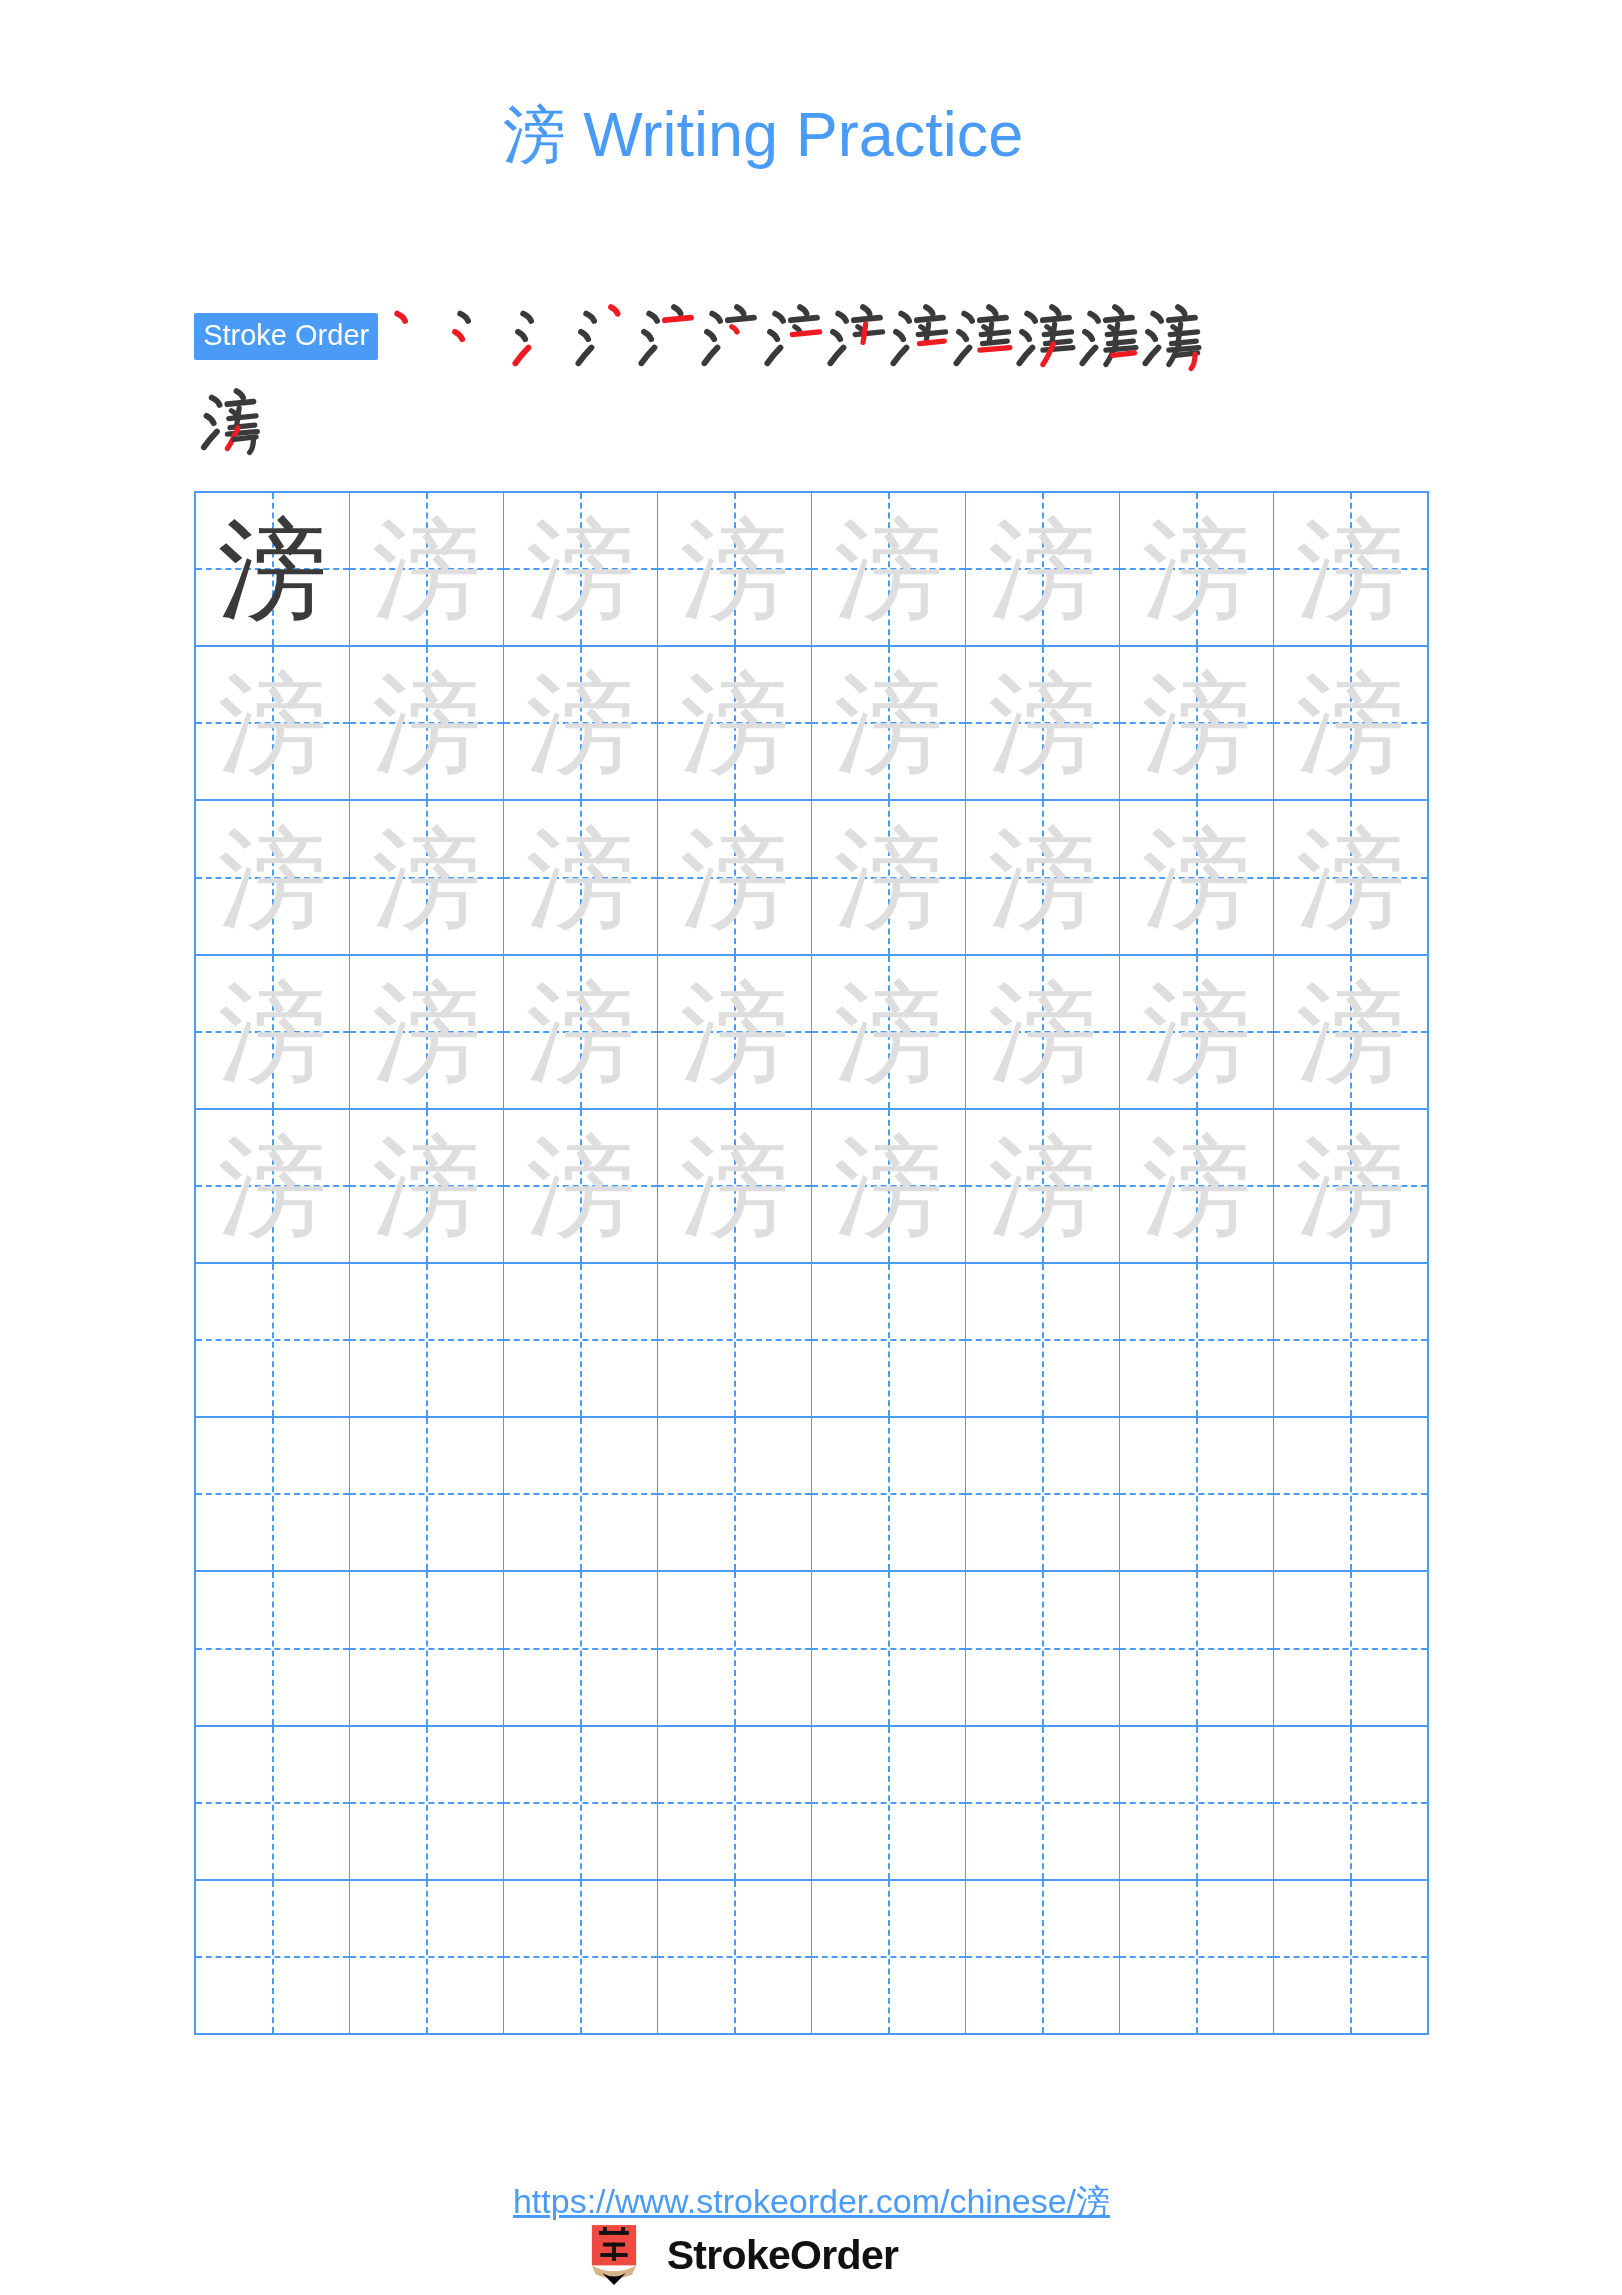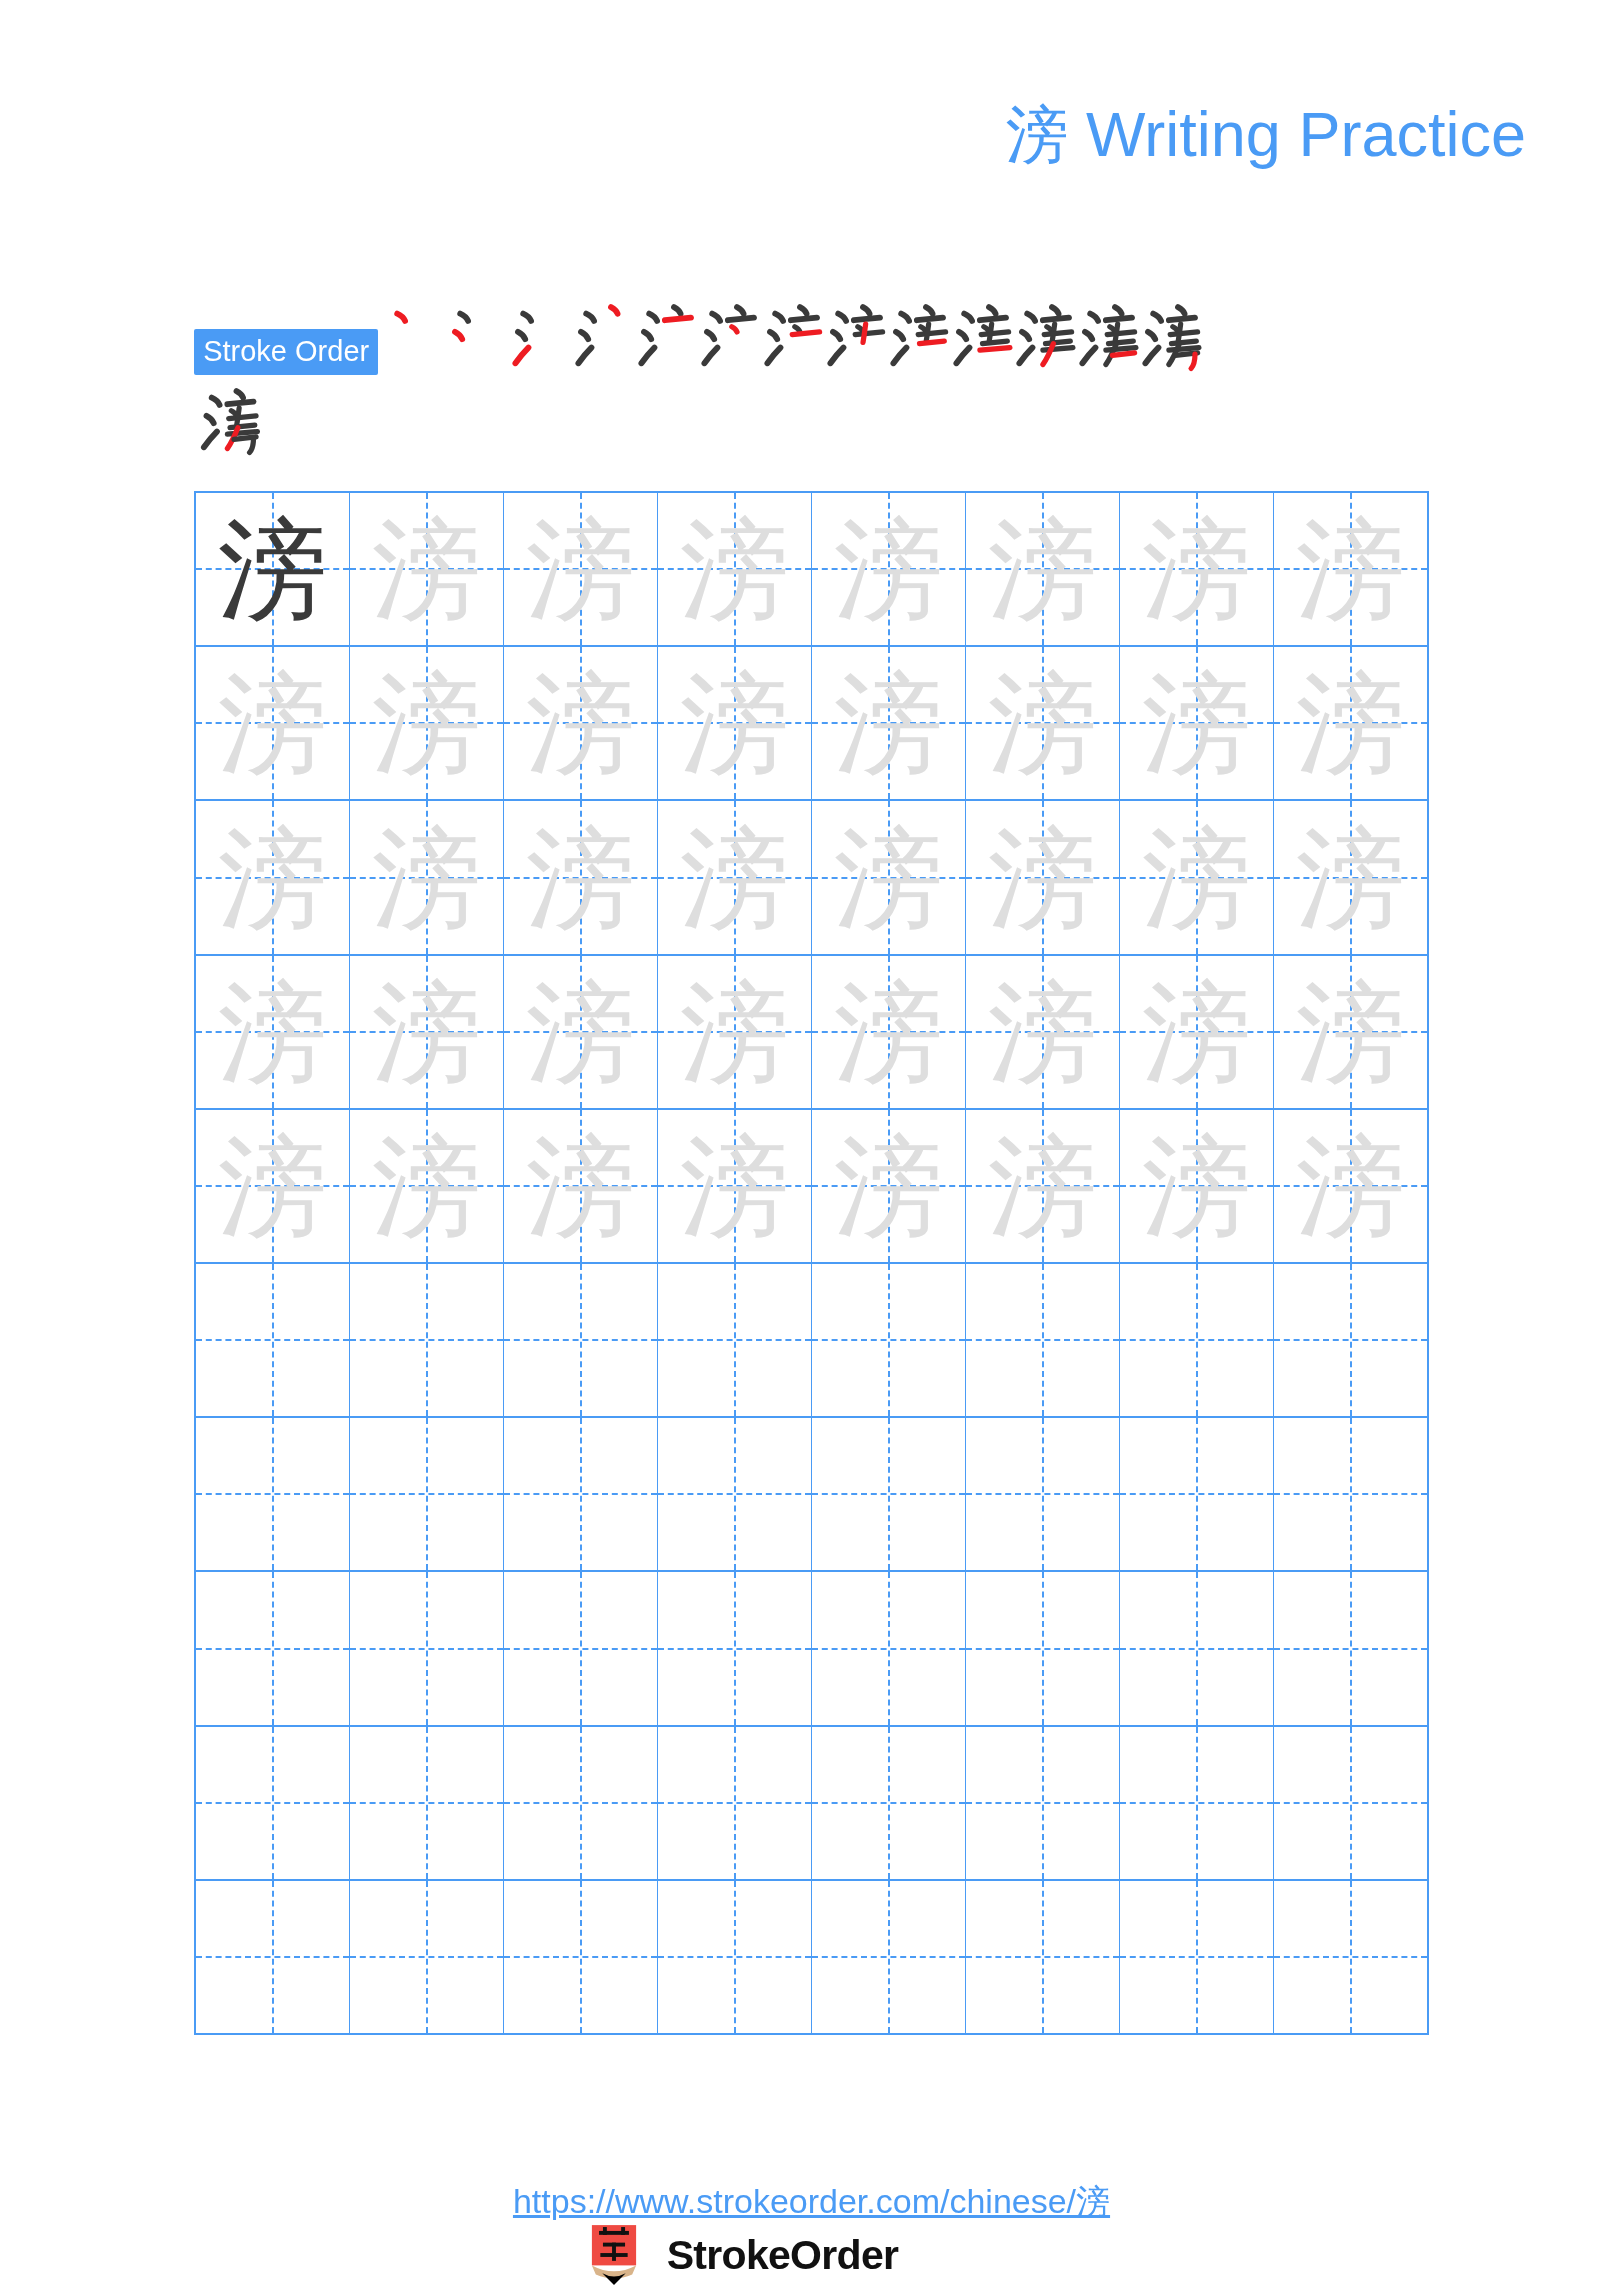--- a/index.html
+++ b/index.html
@@ -15,39 +15,39 @@
     font-family: "Liberation Sans", sans-serif;
     overflow: hidden;
   }
 
   
   .page-title {
     position: absolute;
     top: 98px;
     left: 0;
     width: 1526px;
-    text-align: right;
+    text-align: center;
     color: #4a9bf5;
     font-size: 63px;
     font-weight: 400;
     letter-spacing: 0px;
     white-space: nowrap;
     line-height: 1.15;
   }
 
   
   .stroke-order-block {
     position: absolute;
     top: 298px;
     left: 194px;
     width: 1237px;
   }
   .so-line {
     display: flex;
-    align-items: flex-end;
+    align-items: center;
     flex-wrap: nowrap;
     height: 77px;
   }
   .so-line.second {
     margin-top: 6.5px;
   }
   .so-badge {
     display: inline-block;
     background: #4a9bf5;
     color: #ffffff;

